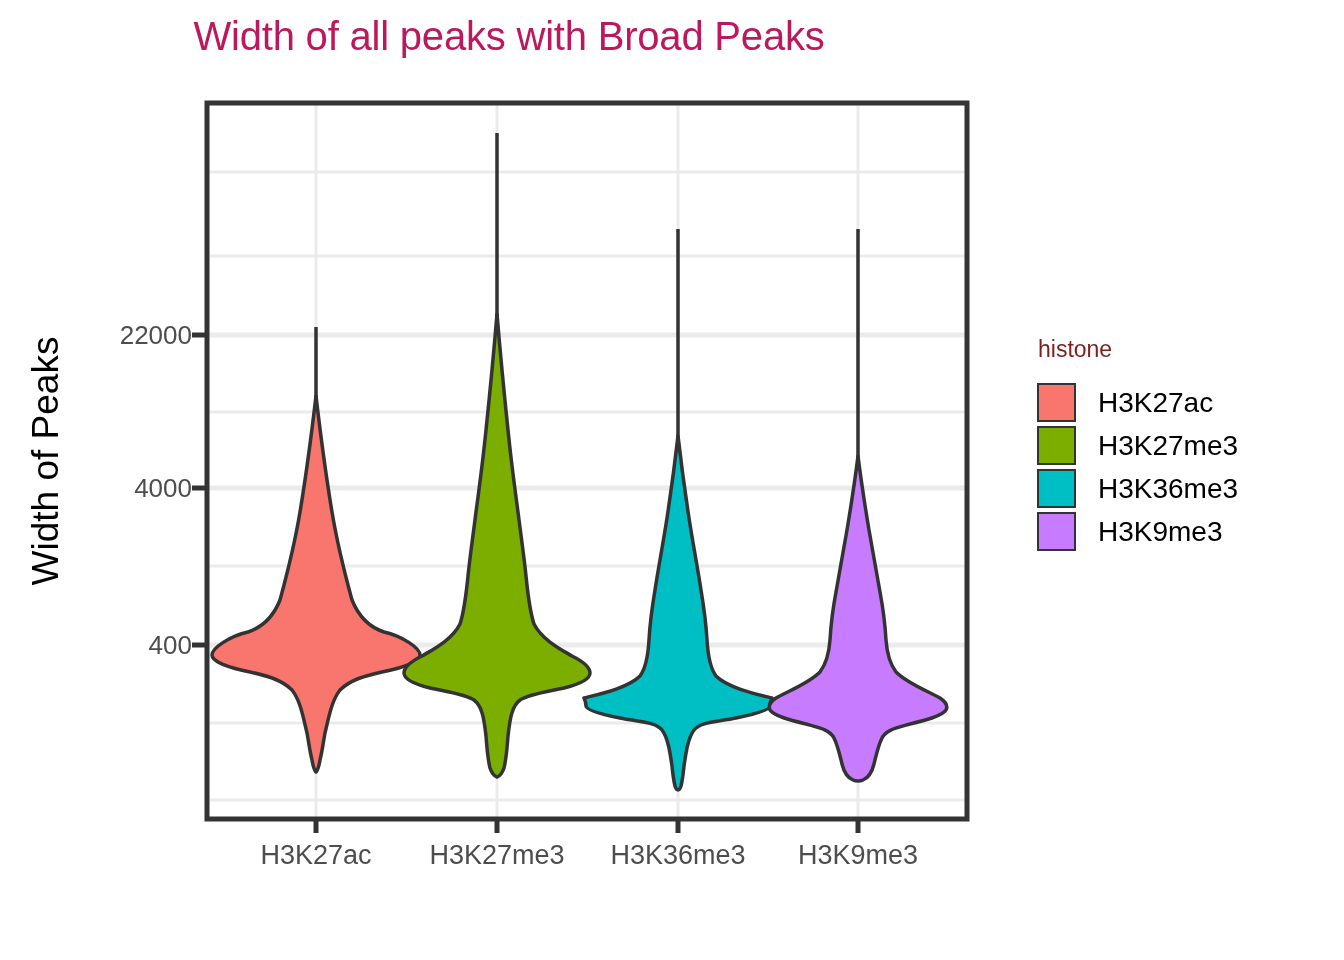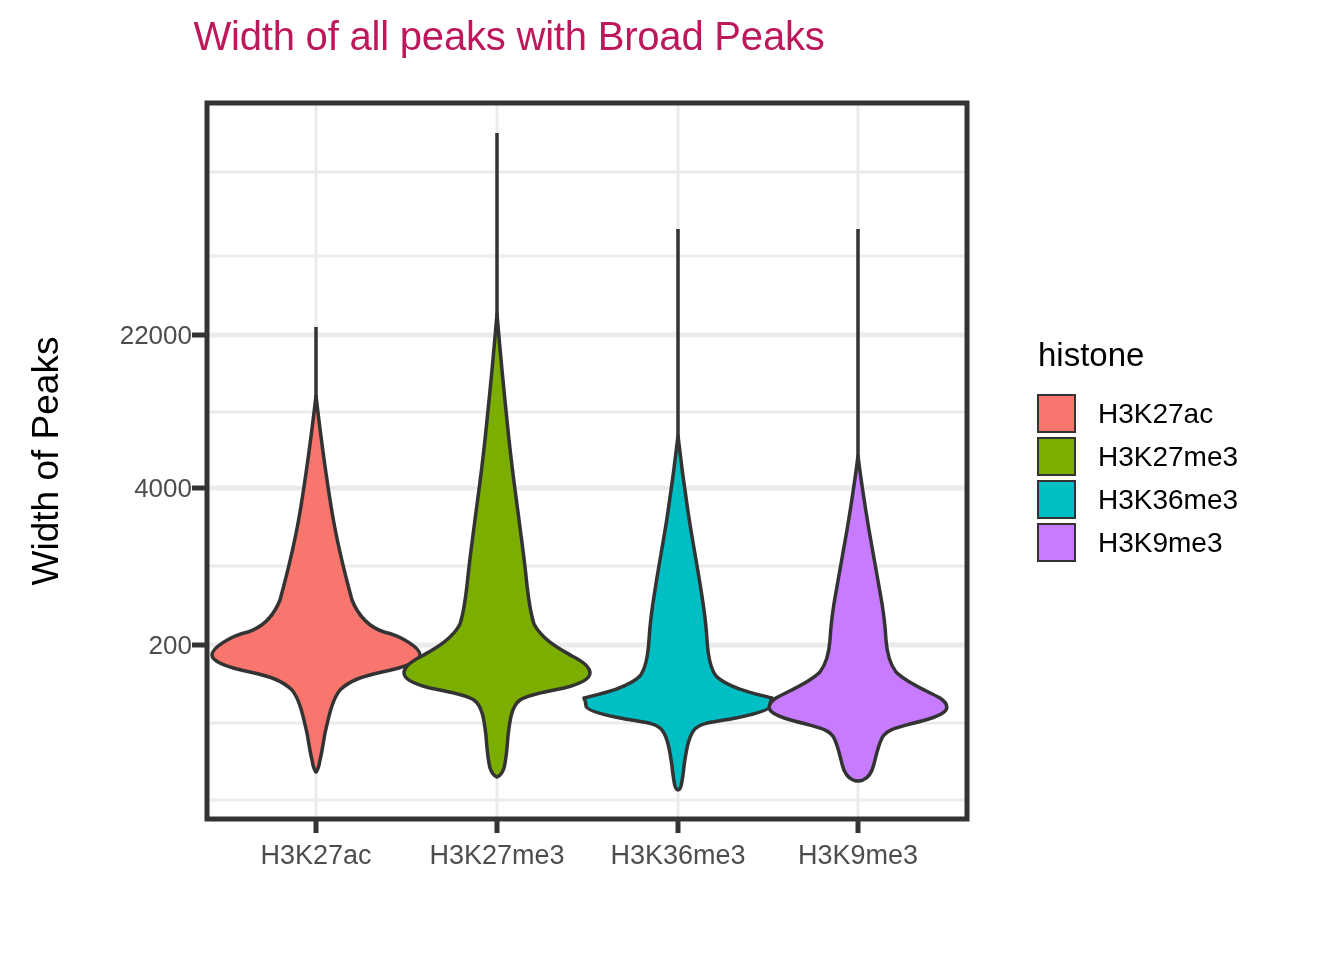--- a/index.html
+++ b/index.html
@@ -72,22 +72,22 @@
     left: 0;
     top: 0;
   }
   #legend {
     position: absolute;
     left: 1037px;
     top: 336px;
     width: 300px;
   }
   #legend-title {
-    font-size: 33px;
-    color: #000000;
+    font-size: 23px;
+    color: #7f1d1d;
     margin: 0 0 18px 1px;
     white-space: nowrap;
   }
   .legend-row {
     display: flex;
     align-items: center;
     height: 43px;
   }
   .legend-swatch {
     width: 39px;
@@ -108,21 +108,21 @@
 
 <div id="root">
 
   <div id="chart-title">Width of all peaks with Broad Peaks</div>
 
   <div id="y-axis-title">Width of Peaks</div>
 
   <div id="y-tick-labels">
     <div class="y-tick-label" style="top:320px;">22000</div>
     <div class="y-tick-label" style="top:473px;">4000</div>
-    <div class="y-tick-label" style="top:630px;">200</div>
+    <div class="y-tick-label" style="top:630px;">400</div>
   </div>
 
   <div class="x-tick-label" style="left:316px;">H3K27ac</div>
   <div class="x-tick-label" style="left:497px;">H3K27me3</div>
   <div class="x-tick-label" style="left:678px;">H3K36me3</div>
   <div class="x-tick-label" style="left:858px;">H3K9me3</div>
 
   <svg id="plot-svg" width="1344" height="960">
 
     <rect x="207" y="103" width="760" height="716" fill="#FFFFFF"></rect>

